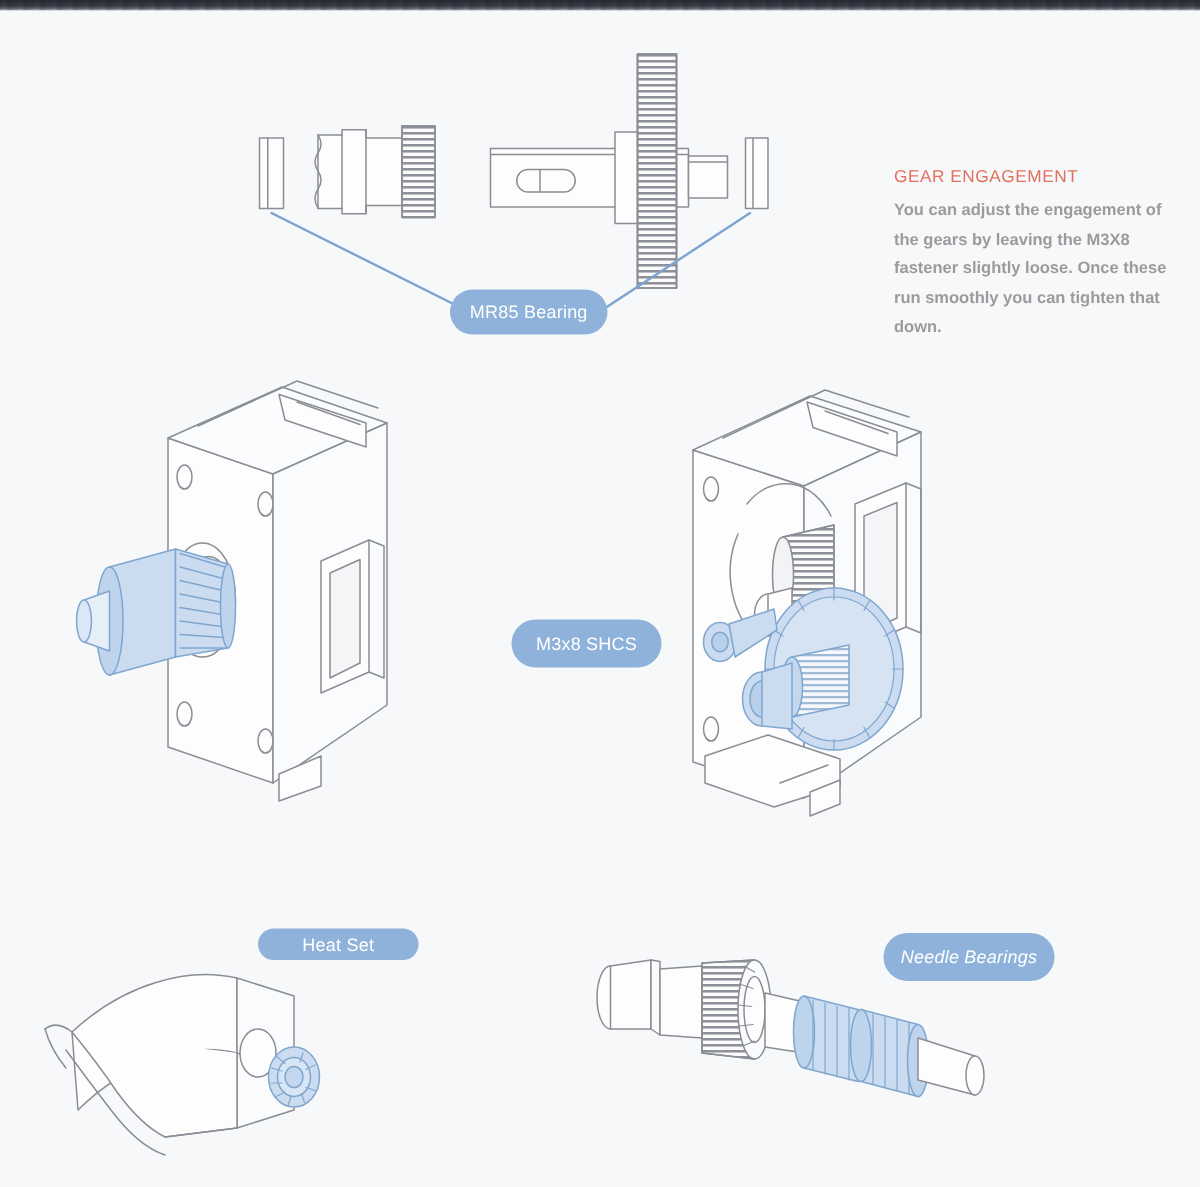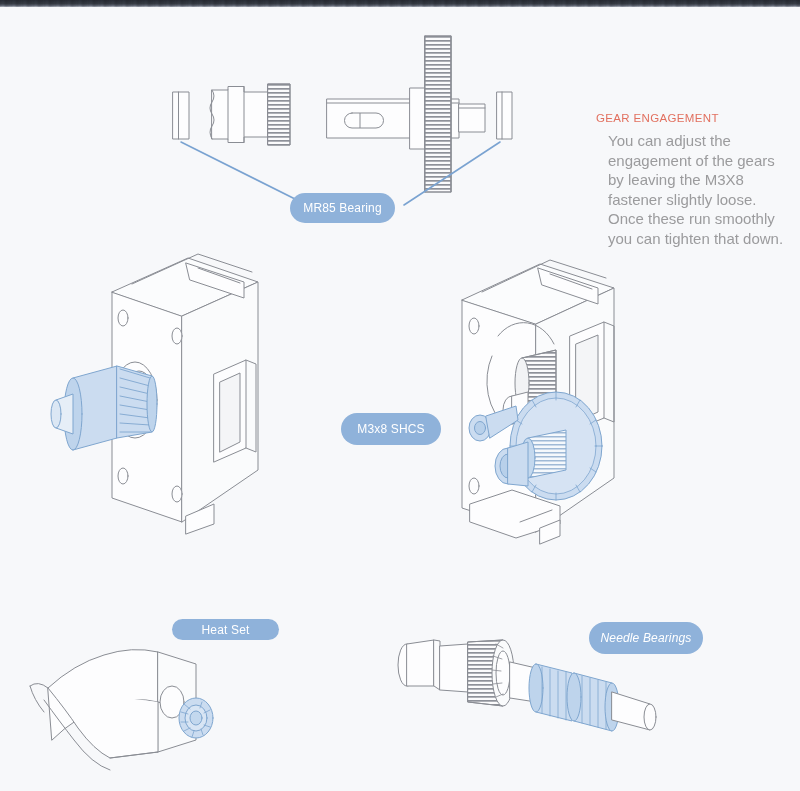--- a/index.html
+++ b/index.html
@@ -64,43 +64,42 @@
   }
   .tb-title {
     font-size: 11.5px;
     letter-spacing: 0.35px;
     color: #e2705f;
     font-weight: 400;
     margin-bottom: 7px;
     white-space: nowrap;
   }
   .tb-body {
-    font-size: 15px;
+    font-size: 11px;
     line-height: 19.5px;
     color: #9b9b9d;
-    font-weight: 400;
-    margin-left: 12px;
+    font-weight: 700;
   }
 
   
   .pill {
     position: absolute;
     display: flex;
     align-items: center;
     justify-content: center;
     background: #8fb2da;
     color: #ffffff;
     border-radius: 999px;
     font-size: 12px;
     letter-spacing: 0.15px;
     white-space: nowrap;
     line-height: 1;
     user-select: none;
   }
-  .pill-mr85    { left: 290px; top: 193px; width: 105px; height: 30px; }
+  .pill-mr85    { left: 300px; top: 193px; width: 105px; height: 30px; }
   .pill-m3x8    { left: 341px; top: 413px; width: 100px; height: 32px; text-align: right; }
   .pill-heatset { left: 172px; top: 619px; width: 107px; height: 21px; }
   .pill-needle  { left: 589px; top: 622px; width: 114px; height: 32px; font-style: italic; }
 </style>
 </head>
 <body>
 
 <div id="page">
 
   <div class="top-band"></div>

